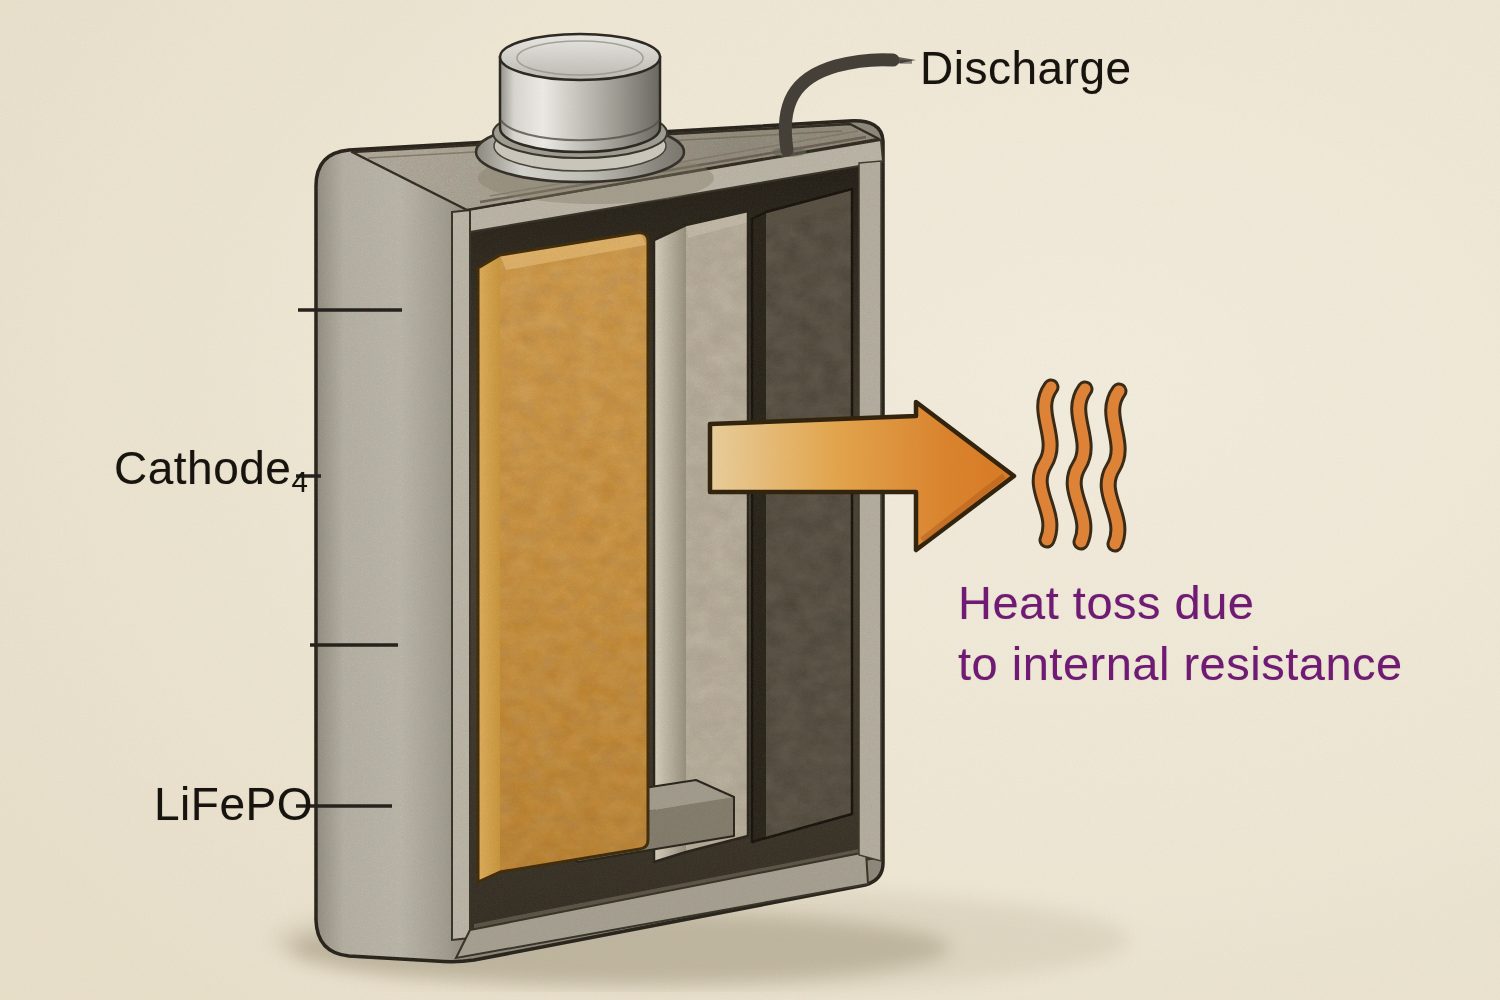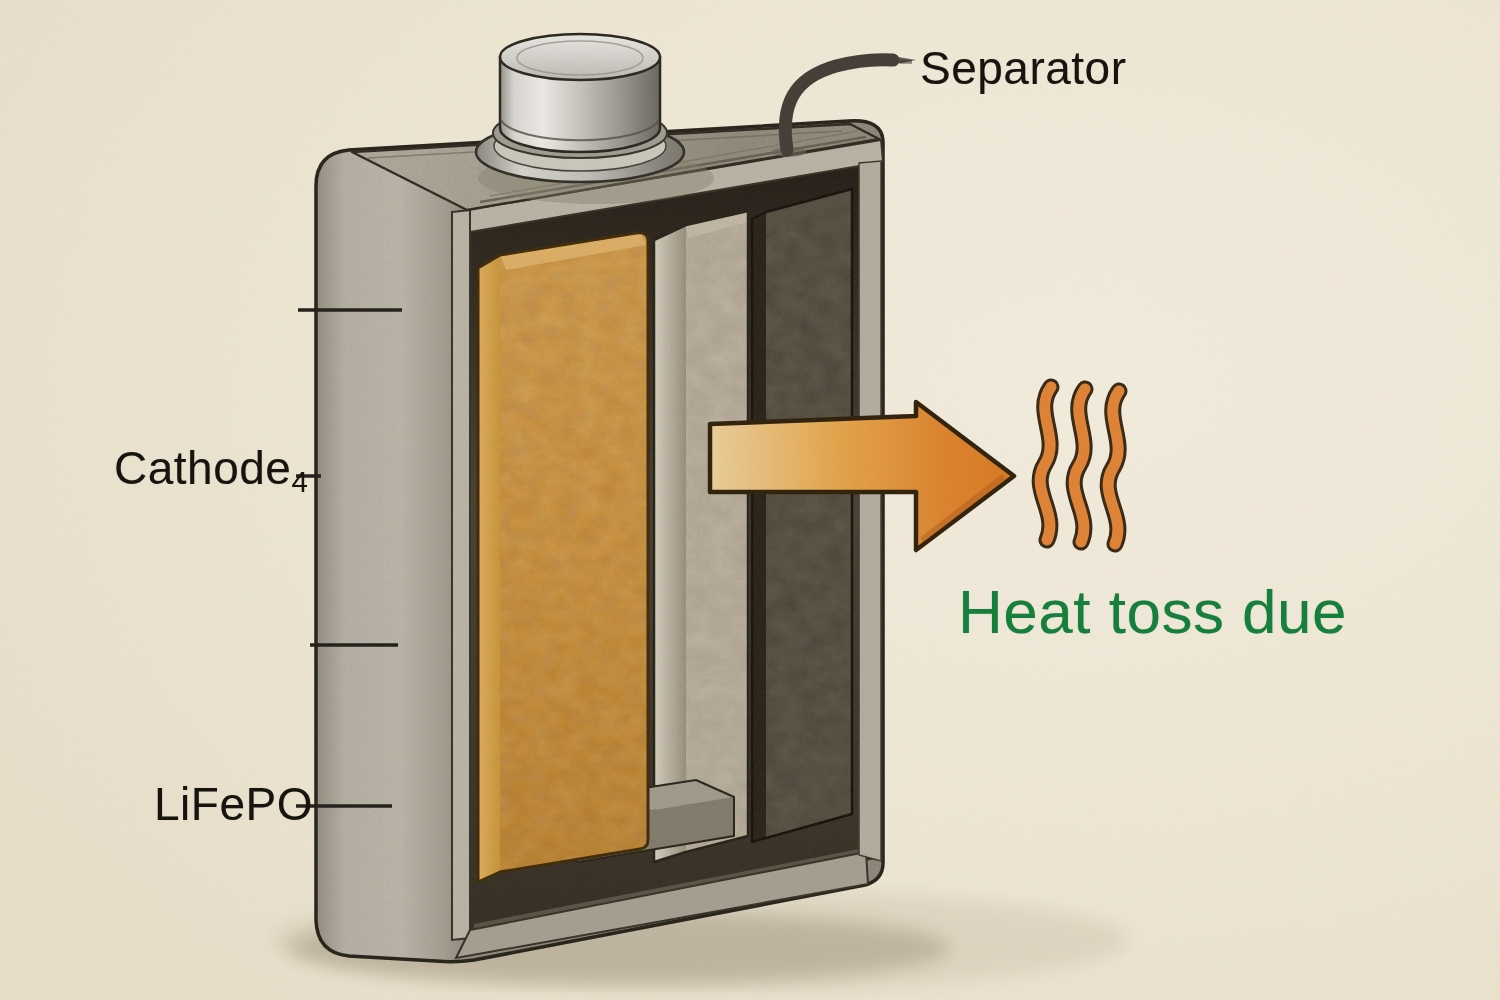--- a/index.html
+++ b/index.html
@@ -10,21 +10,21 @@
     font-family:"Liberation Sans", sans-serif;
   }
   .stage svg{position:absolute;left:0;top:0;}
   .label{
     position:absolute;transform:translateY(-50%);
     font-size:46px;color:#17140f;letter-spacing:.5px;white-space:nowrap;
     text-shadow:0 0 1px rgba(40,30,10,.25);
   }
   .label sub{font-size:.64em;line-height:0;vertical-align:-0.28em;}
   .annotation{
-    position:absolute;font-size:62px;color:#15803d;line-height:1.3;
+    position:absolute;font-size:47px;color:#701a75;line-height:1.3;
     letter-spacing:.5px;white-space:nowrap;
     text-shadow:0 0 1px rgba(40,30,10,.25);
   }
 </style>
 </head>
 <body>
 
 <div class="stage">
 
 <svg width="1500" height="1000" viewBox="0 0 1500 1000">
@@ -223,19 +223,20 @@
 
   <rect x="0" y="0" width="1500" height="1000" filter="url(#grain)" opacity="0.45" fill="#ffffff"></rect>
 </svg>
 
 
 <div class="label" style="left:114px;top:468px"><span>Cathode</span><sub>4</sub></div>
 
 
 <div class="label" style="left:154px;top:804px">LiFePO</div>
 
-<div class="label" style="left:920px;top:68px">Separator</div>
+<div class="label" style="left:920px;top:68px">Discharge</div>
 
 <div class="annotation" style="left:958px;top:572px">
   <div>Heat toss due</div>
+  <div>to internal resistance</div>
 </div>
 
 </div>
 
 </body></html>

